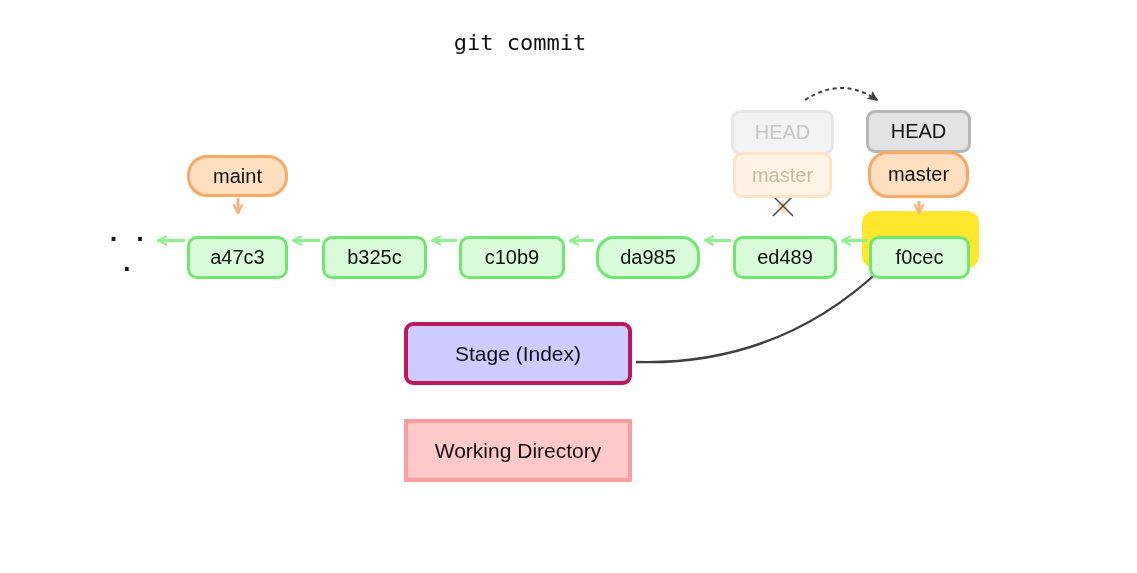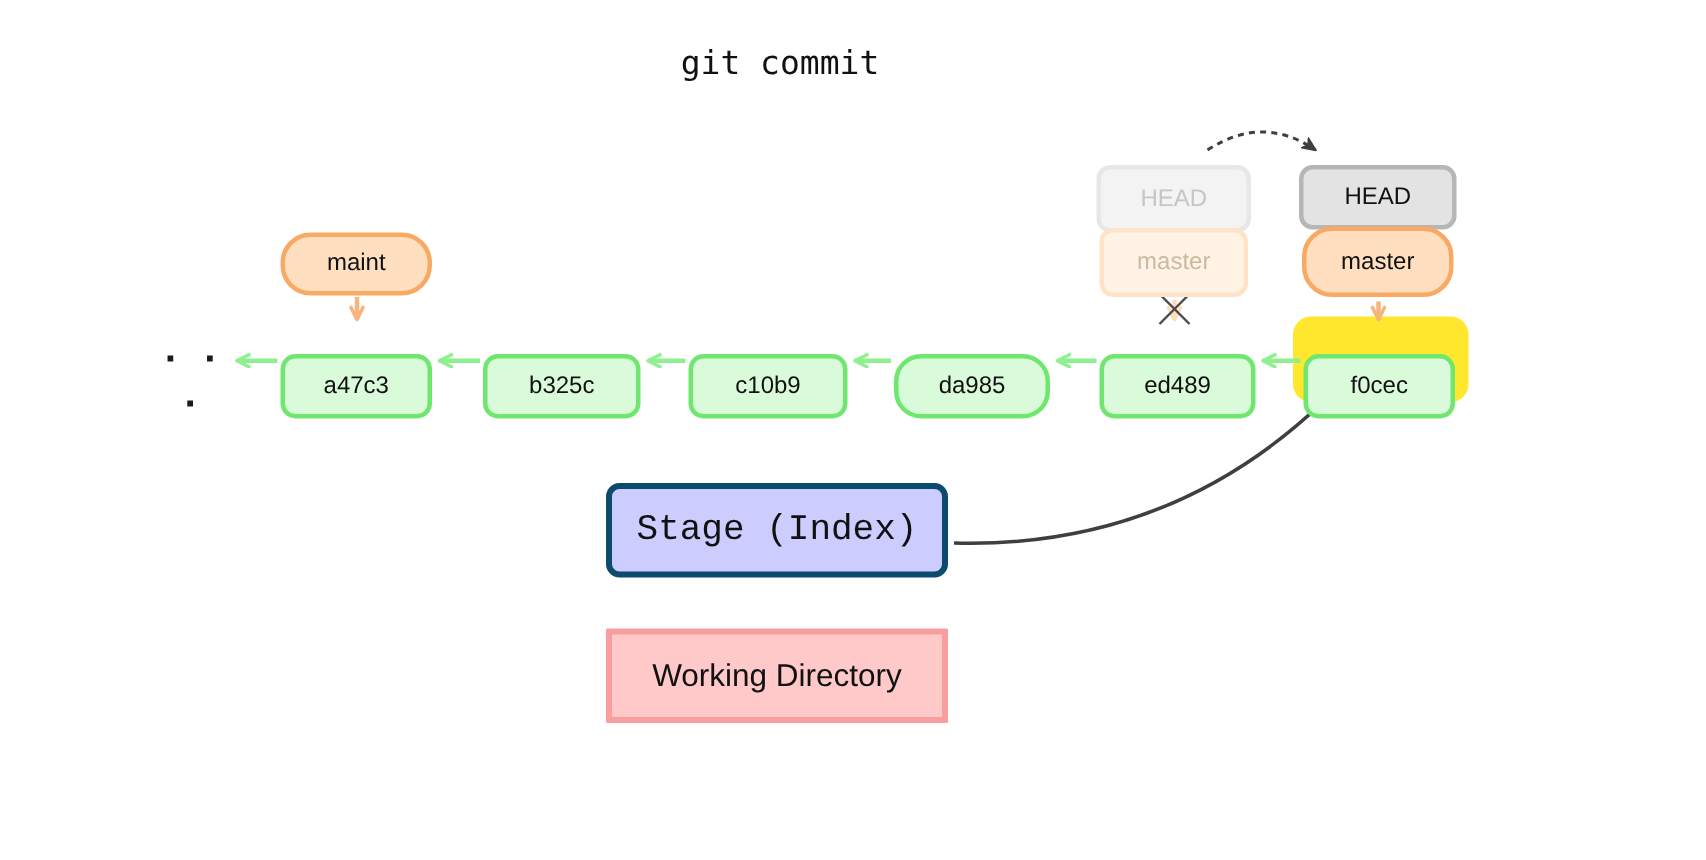--- a/index.html
+++ b/index.html
@@ -11,43 +11,43 @@
   .title{
     left:380px;top:30px;width:280px;height:28px;text-align:center;
     font-family:"DejaVu Sans Mono", monospace;font-size:22px;color:#111;
   }
   .ellipsis{
     left:103px;top:224px;width:54px;height:30px;line-height:30px;text-align:center;
     font-size:27px;font-weight:bold;letter-spacing:5px;color:#1a1a1a;
   }
   .node{
     display:flex;align-items:center;justify-content:center;
-    font-size:16px;color:#111;border-radius:10px;
+    font-size:20px;color:#111;border-radius:10px;
   }
   .commit{
     top:219px;height:43px;background:#dafbda;border:3.5px solid #6fe76f;margin-top:17px;
   }
   .branch{
     background:#ffdfc0;border:3.5px solid #f8a963;border-radius:20px;
   }
   .headbox{
     background:#e3e3e3;border:3.5px solid #b6b6b6;border-radius:9px;
   }
   .ghost-head{
     background:#f3f3f3;border:3.5px solid #e7e7e7;color:#c6c6c6;border-radius:9px;
   }
   .ghost-branch{
     background:#fff3e6;border:3.5px solid #ffe3c7;color:#cdb8a0;border-radius:9px;
   }
   .highlight{
     left:862px;top:211px;width:117px;height:57px;border-radius:12px;background:#ffe72e;
   }
   .stage{
-    left:404px;top:322px;width:228px;height:63px;font-size:24px;
-    background:#ccccff;border:4px solid #0c4a6e;border-radius:9px;font-family:Liberation Mono, monospace;
+    left:404px;top:322px;width:228px;height:63px;font-size:21px;
+    background:#ccccff;border:4px solid #be185d;border-radius:9px;
   }
   .working{
     left:404px;top:419px;width:228px;height:63px;font-size:21px;
     background:#ffc9c9;border:4px solid #f89e9e;border-radius:1px;
   }
   svg.layer{position:absolute;left:0;top:0;pointer-events:none;}
 </style>
 </head>
 <body>
 

